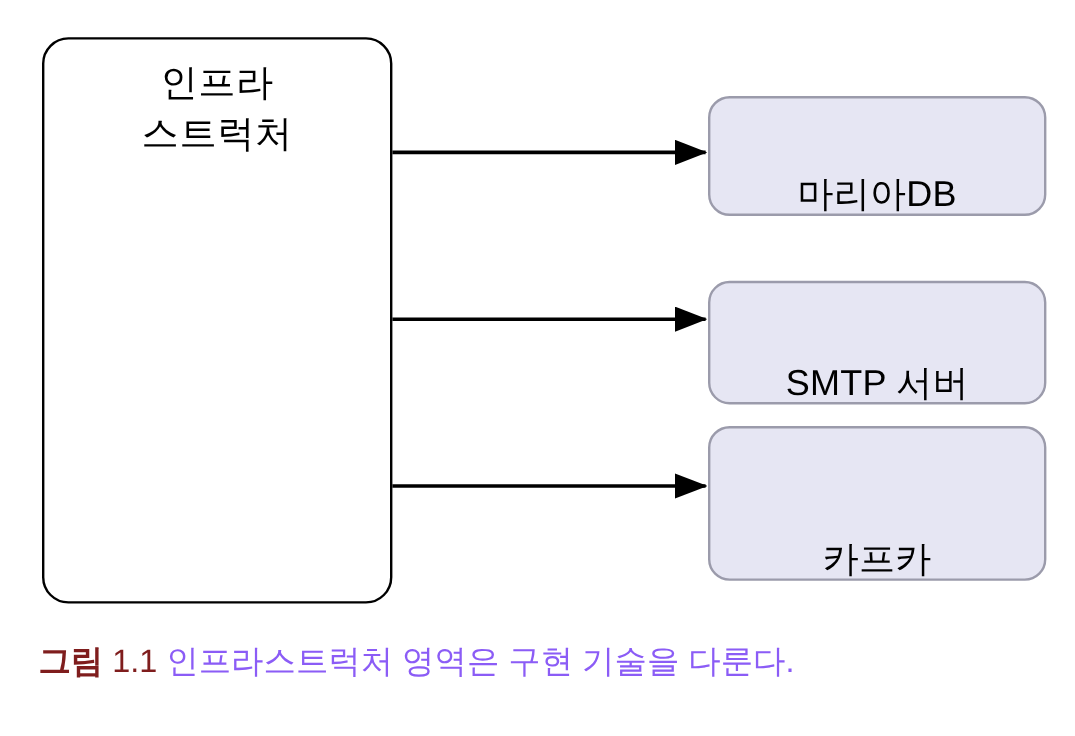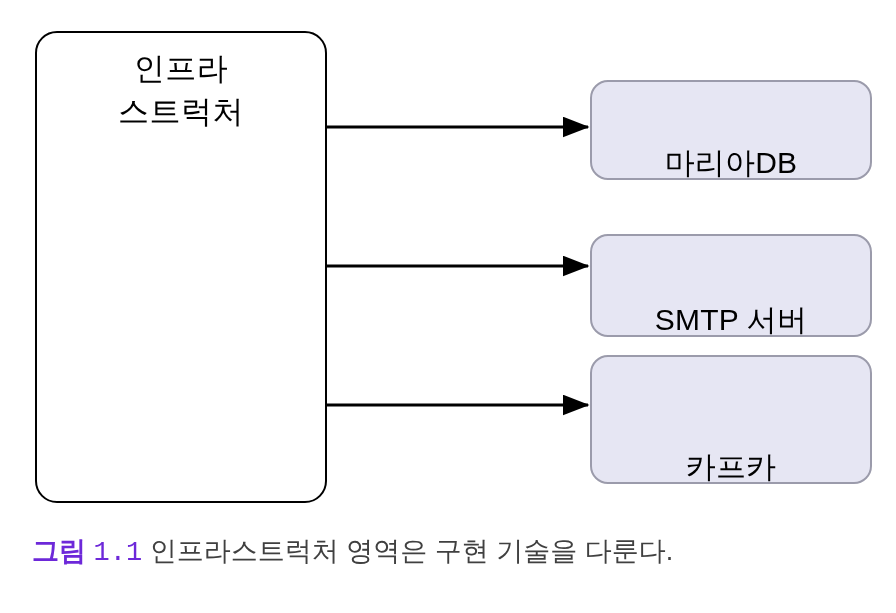--- a/index.html
+++ b/index.html
@@ -86,28 +86,27 @@
   .caption {
     position: absolute;
     left: 32px;
     top: 531px;
     font-size: 27px;
     line-height: 40px;
     color: #4d4d4d;
     white-space: nowrap;
   }
   .caption-figure-number {
-    color: #6d28d9;
-    font-family: Liberation Mono, monospace;
+    color: #7f1d1d;
   }
   .caption-figure-word {
     font-weight: bold;
   }
   .caption-text {
-    color: #404040;
+    color: #8b5cf6;
   }
 </style>
 </head>
 <body>
 
 <div id="diagram-canvas">
 
   <div class="infra-box">
     <div class="infra-label">인프라
 스트럭처</div>

